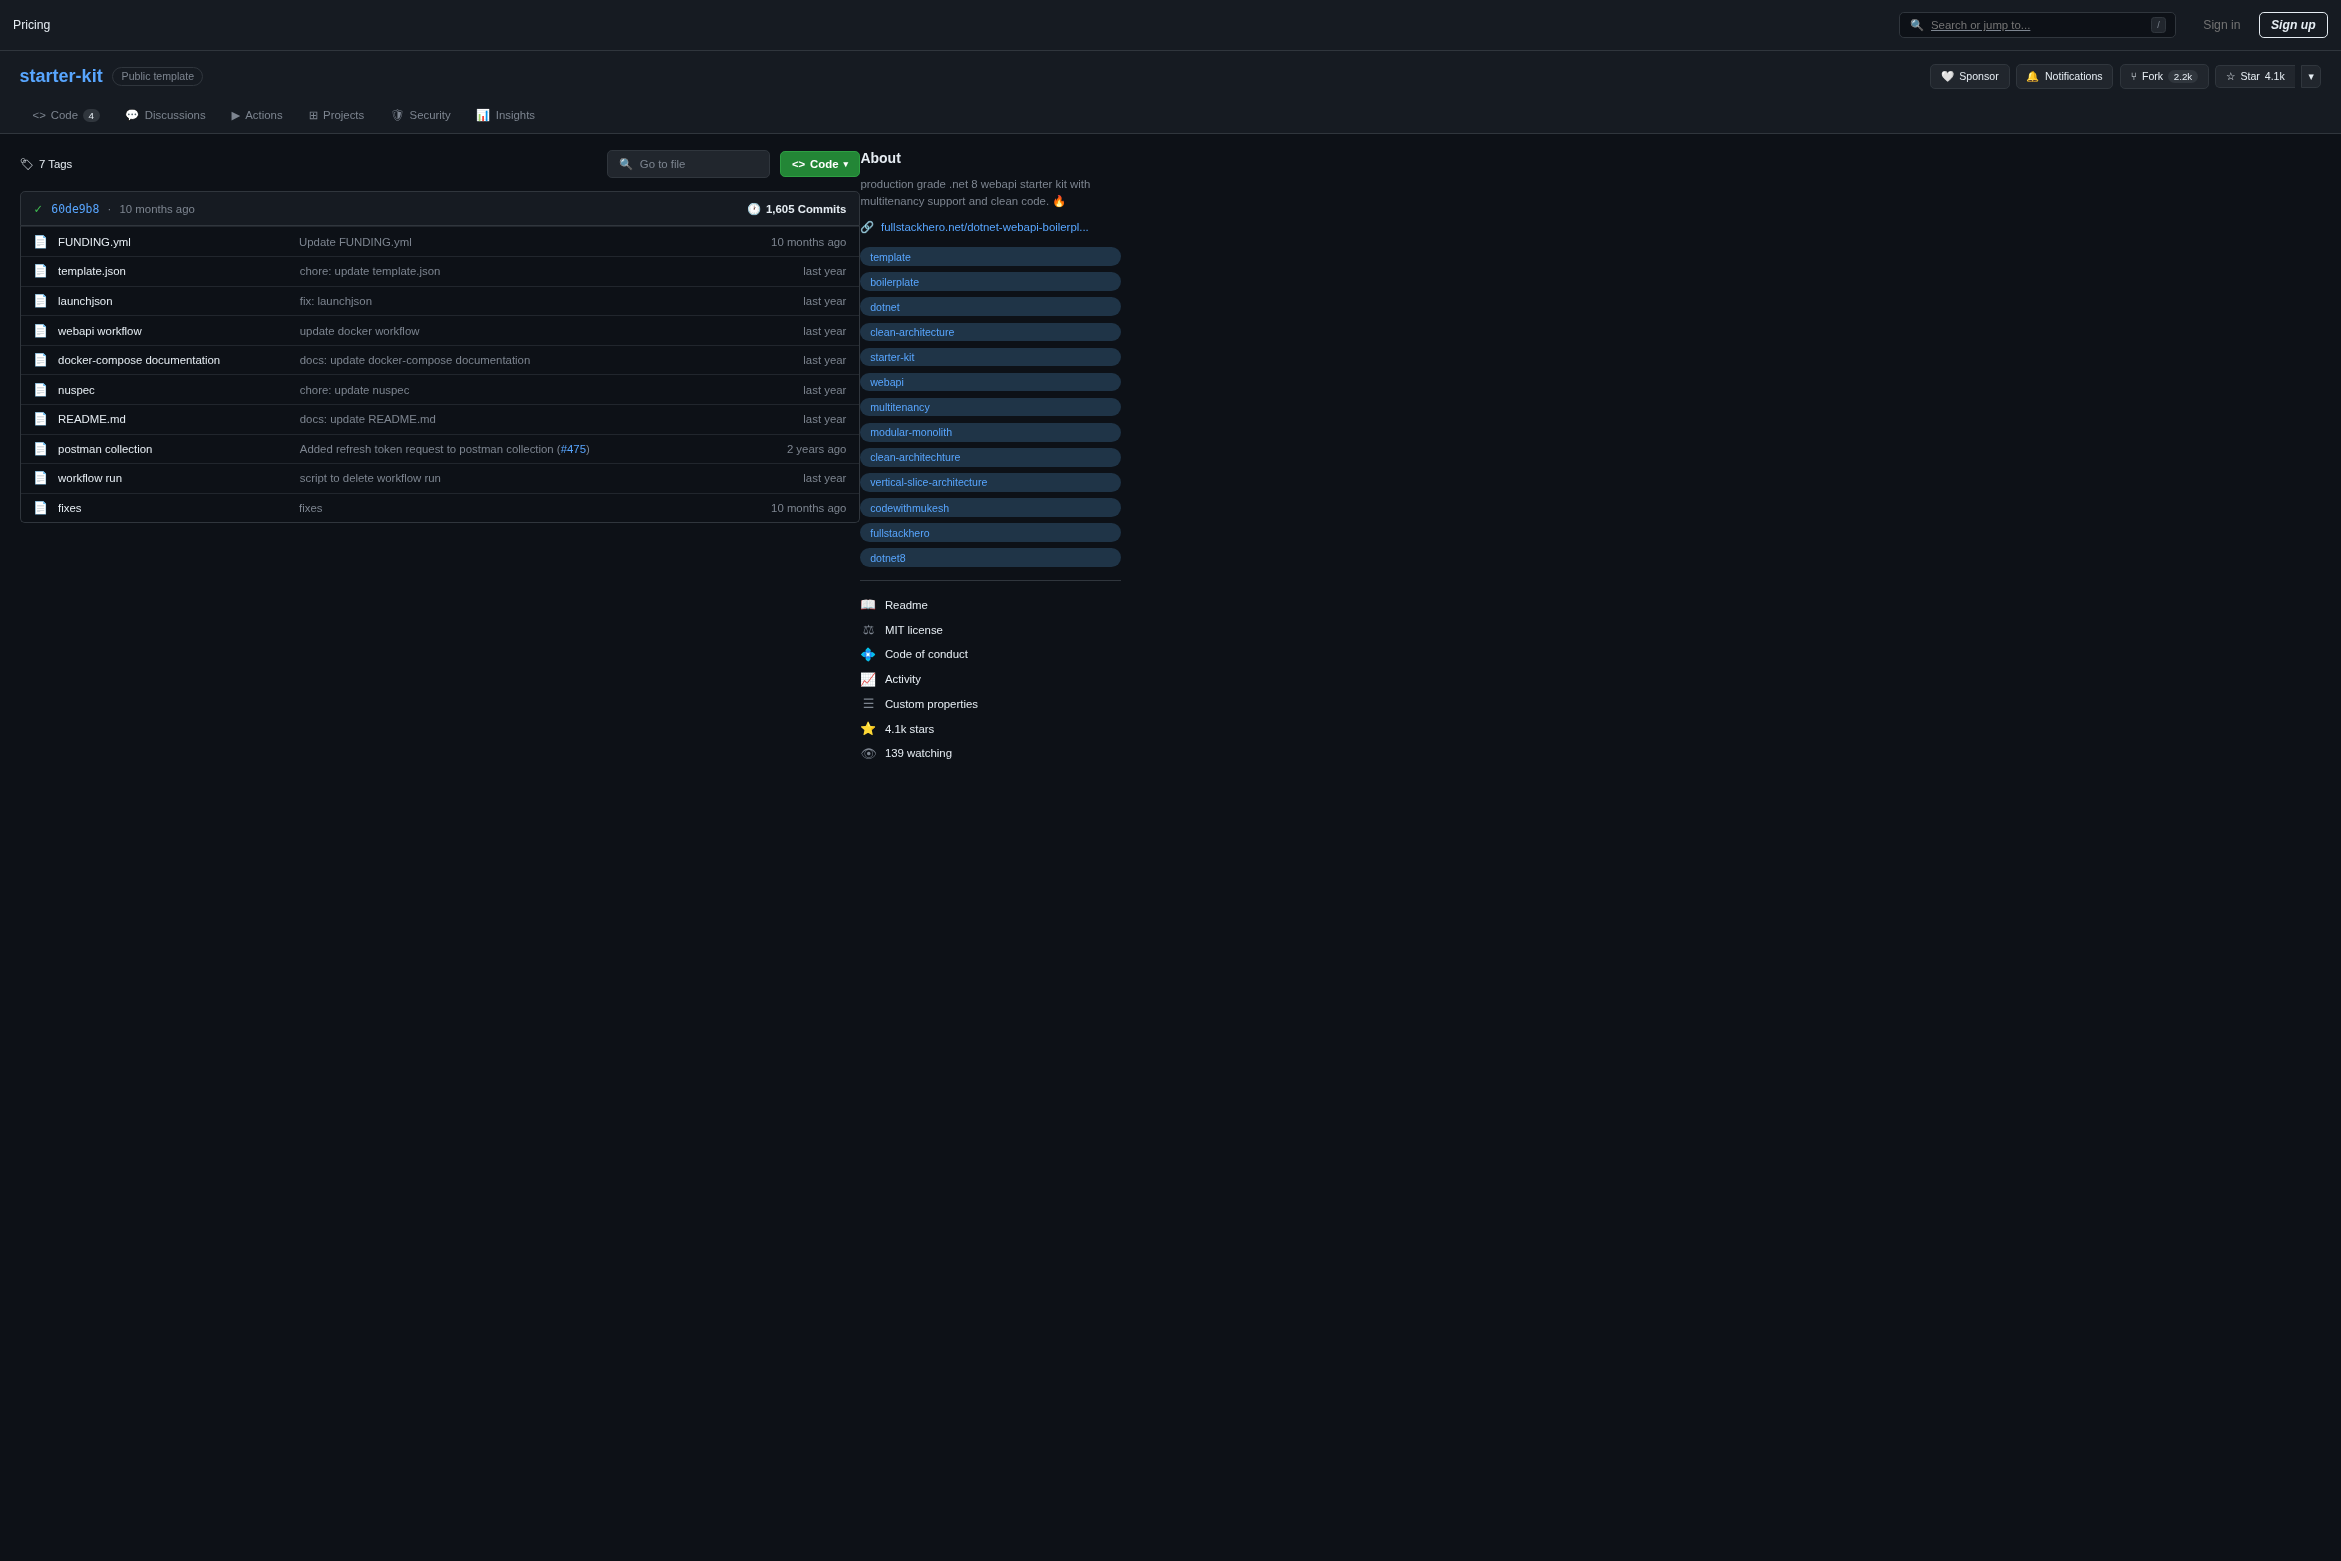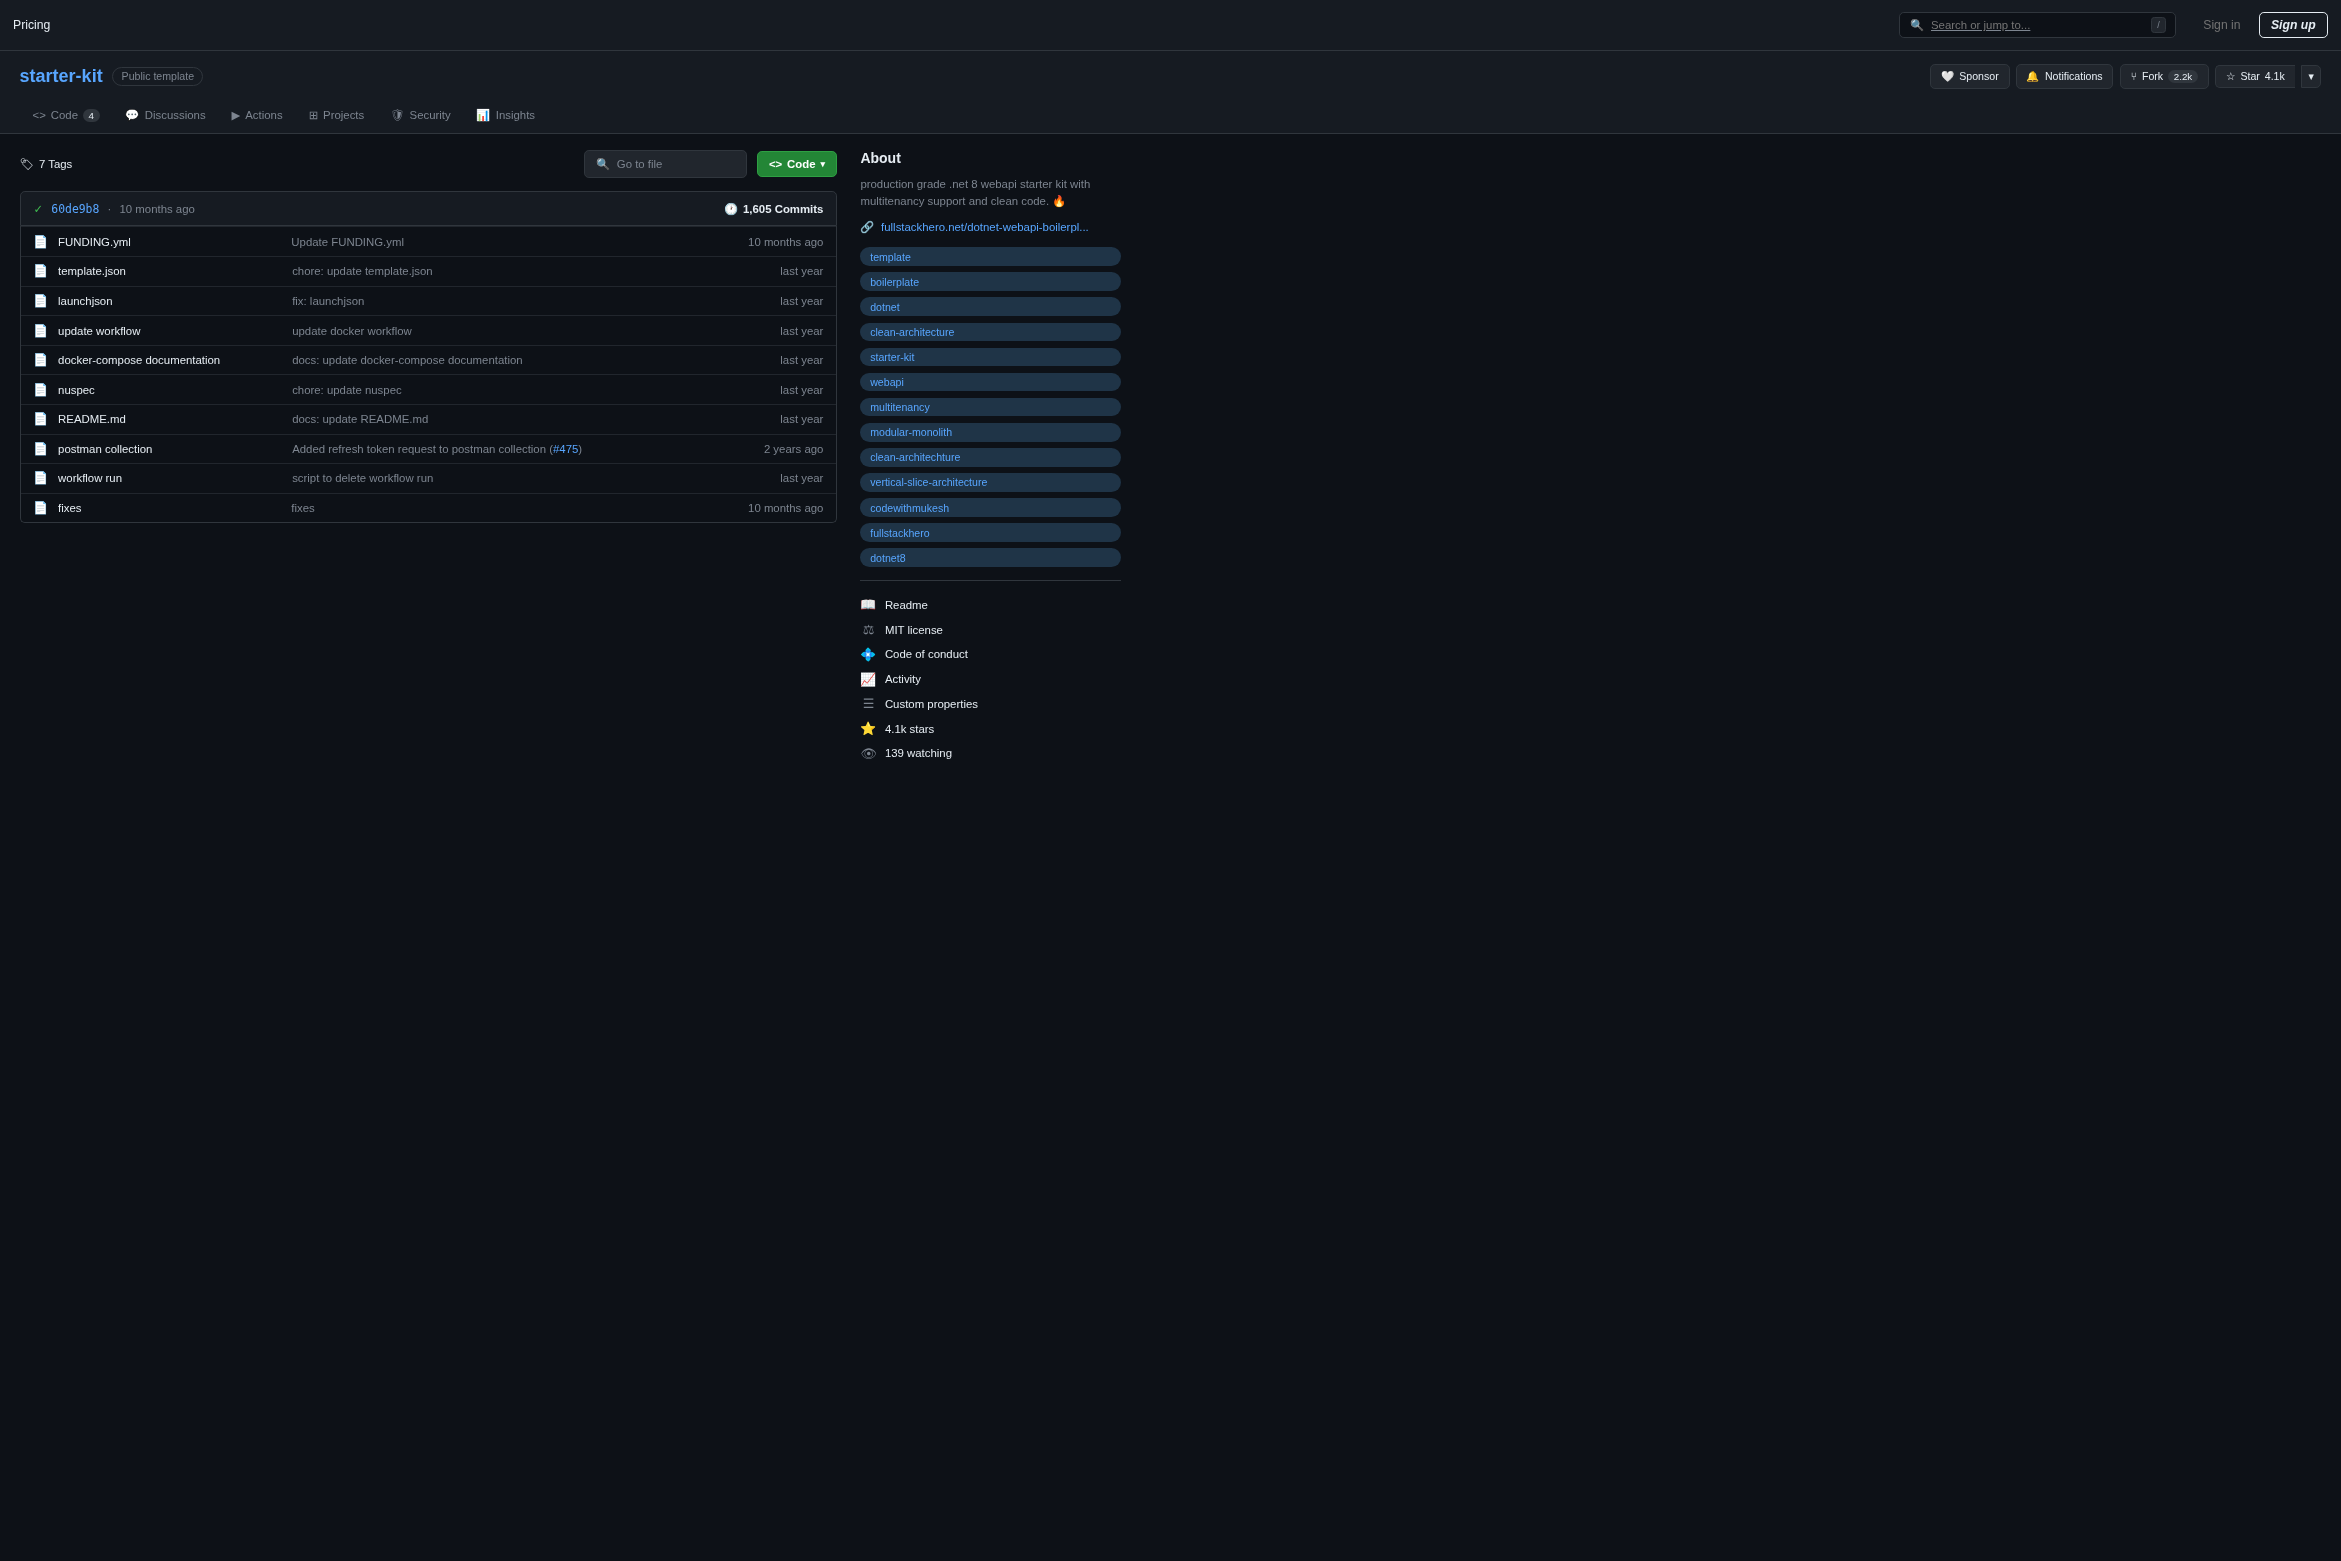--- a/index.html
+++ b/index.html
@@ -280,21 +280,20 @@
     .file-icon { color: #7d8590; font-size: 12.2px; width: 14.7px; flex-shrink: 0; }
     .file-name { color: #e6edf3; flex: 1; }
     .file-name a { color: #e6edf3; text-decoration: none; }
     .file-msg { color: #7d8590; flex: 2; }
     .file-msg a { color: #58a6ff; text-decoration: none; }
     .file-time { color: #7d8590; text-align: right; min-width: 73px; }
 
     
     .sidebar {
       width: 261px;
-      margin-left: 23px;
       flex-shrink: 0;
     }
     .about-section { margin-bottom: 13px; }
     .about-title {
       font-size: 14px;
       font-weight: 600;
       color: #e6edf3;
       margin-bottom: 9.8px;
     }
     .about-desc {
@@ -469,21 +468,21 @@
     <span class="file-time">last year</span>
   </div>
         <div class="file-row">
     <span class="file-icon">📄</span>
     <span class="file-name"><a href="#">launchjson</a></span>
     <span class="file-msg">fix: launchjson</span>
     <span class="file-time">last year</span>
   </div>
         <div class="file-row">
     <span class="file-icon">📄</span>
-    <span class="file-name"><a href="#">update workflow</a></span>
+    <span class="file-name"><a href="#">webapi workflow</a></span>
     <span class="file-msg">update docker workflow</span>
     <span class="file-time">last year</span>
   </div>
         <div class="file-row">
     <span class="file-icon">📄</span>
     <span class="file-name"><a href="#">docker-compose documentation</a></span>
     <span class="file-msg">docs: update docker-compose documentation</span>
     <span class="file-time">last year</span>
   </div>
         <div class="file-row">

